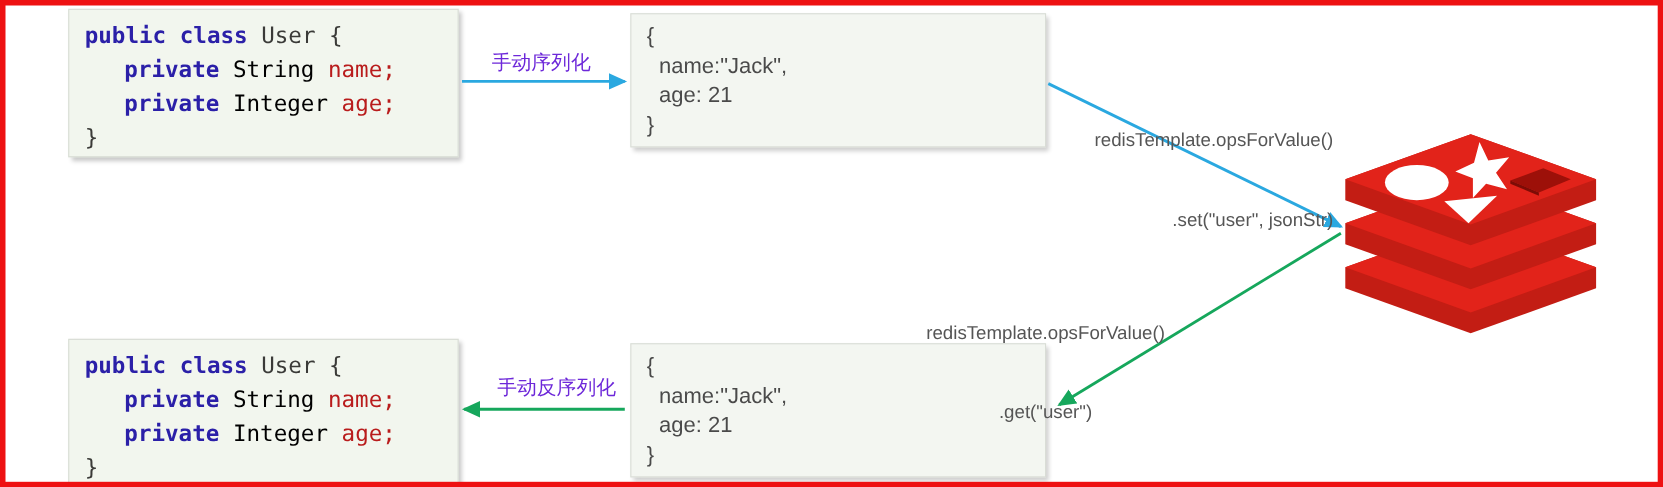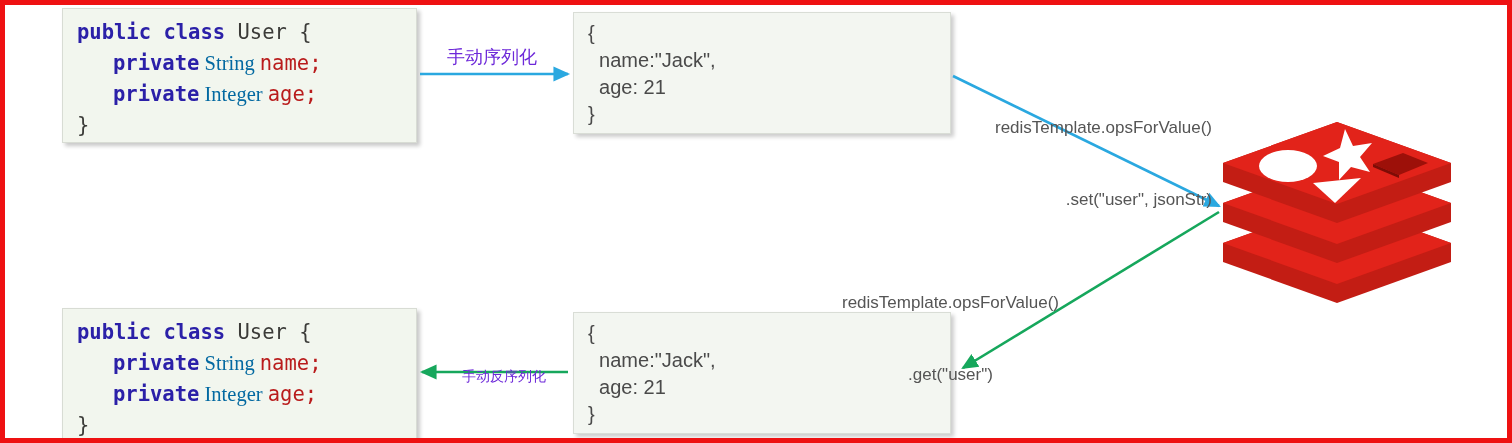--- a/index.html
+++ b/index.html
@@ -37,21 +37,21 @@
     box-shadow: 3px 3px 4px rgba(0,0,0,0.22);
     font-family: "DejaVu Sans Mono", monospace;
     font-size: 20.5px;
     line-height: 31px;
     padding: 8px 14px 6px 14px;
     white-space: pre;
     color: #33352f;
     z-index: 10;
   }
   .code-box .kw      { color: #2b20a8; font-weight: bold; text-align: center; }
-  .code-box .type    { color: #0369a1; font-family: Liberation Serif, serif; }
+  .code-box .type    { color: #000000; }
   .code-box .field   { color: #b91c1c; font-weight: normal; }
   .code-box .plain   { color: #3b3b38; }
 
   #code-top    { left: 62px;  top: 8px;   width: 355px; height: 135px; }
   #code-bottom { left: 62px;  top: 308px; width: 355px; height: 135px; }
 
   
   .json-box {
     position: absolute;
     background: #f3f6f1;
@@ -70,21 +70,21 @@
 
   
   .arrow-label {
     position: absolute;
     font-family: "Liberation Sans", sans-serif;
     color: #6d28d9;
     white-space: pre;
     z-index: 20;
   }
   #label-serialize   { left: 447px; top: 45px;  font-size: 18px; }
-  #label-deserialize { left: 462px; top: 340px; font-size: 14px; margin-top: 28px; }
+  #label-deserialize { left: 452px; top: 340px; font-size: 18px; }
 
   #label-set {
     left: 995px; top: 68px;
     font-size: 17px; line-height: 24px; text-align: right;
     color: #555555;
   }
   #label-get {
     left: 842px; top: 243px;
     font-size: 17px; line-height: 24px; text-align: center;
     color: #555555;

